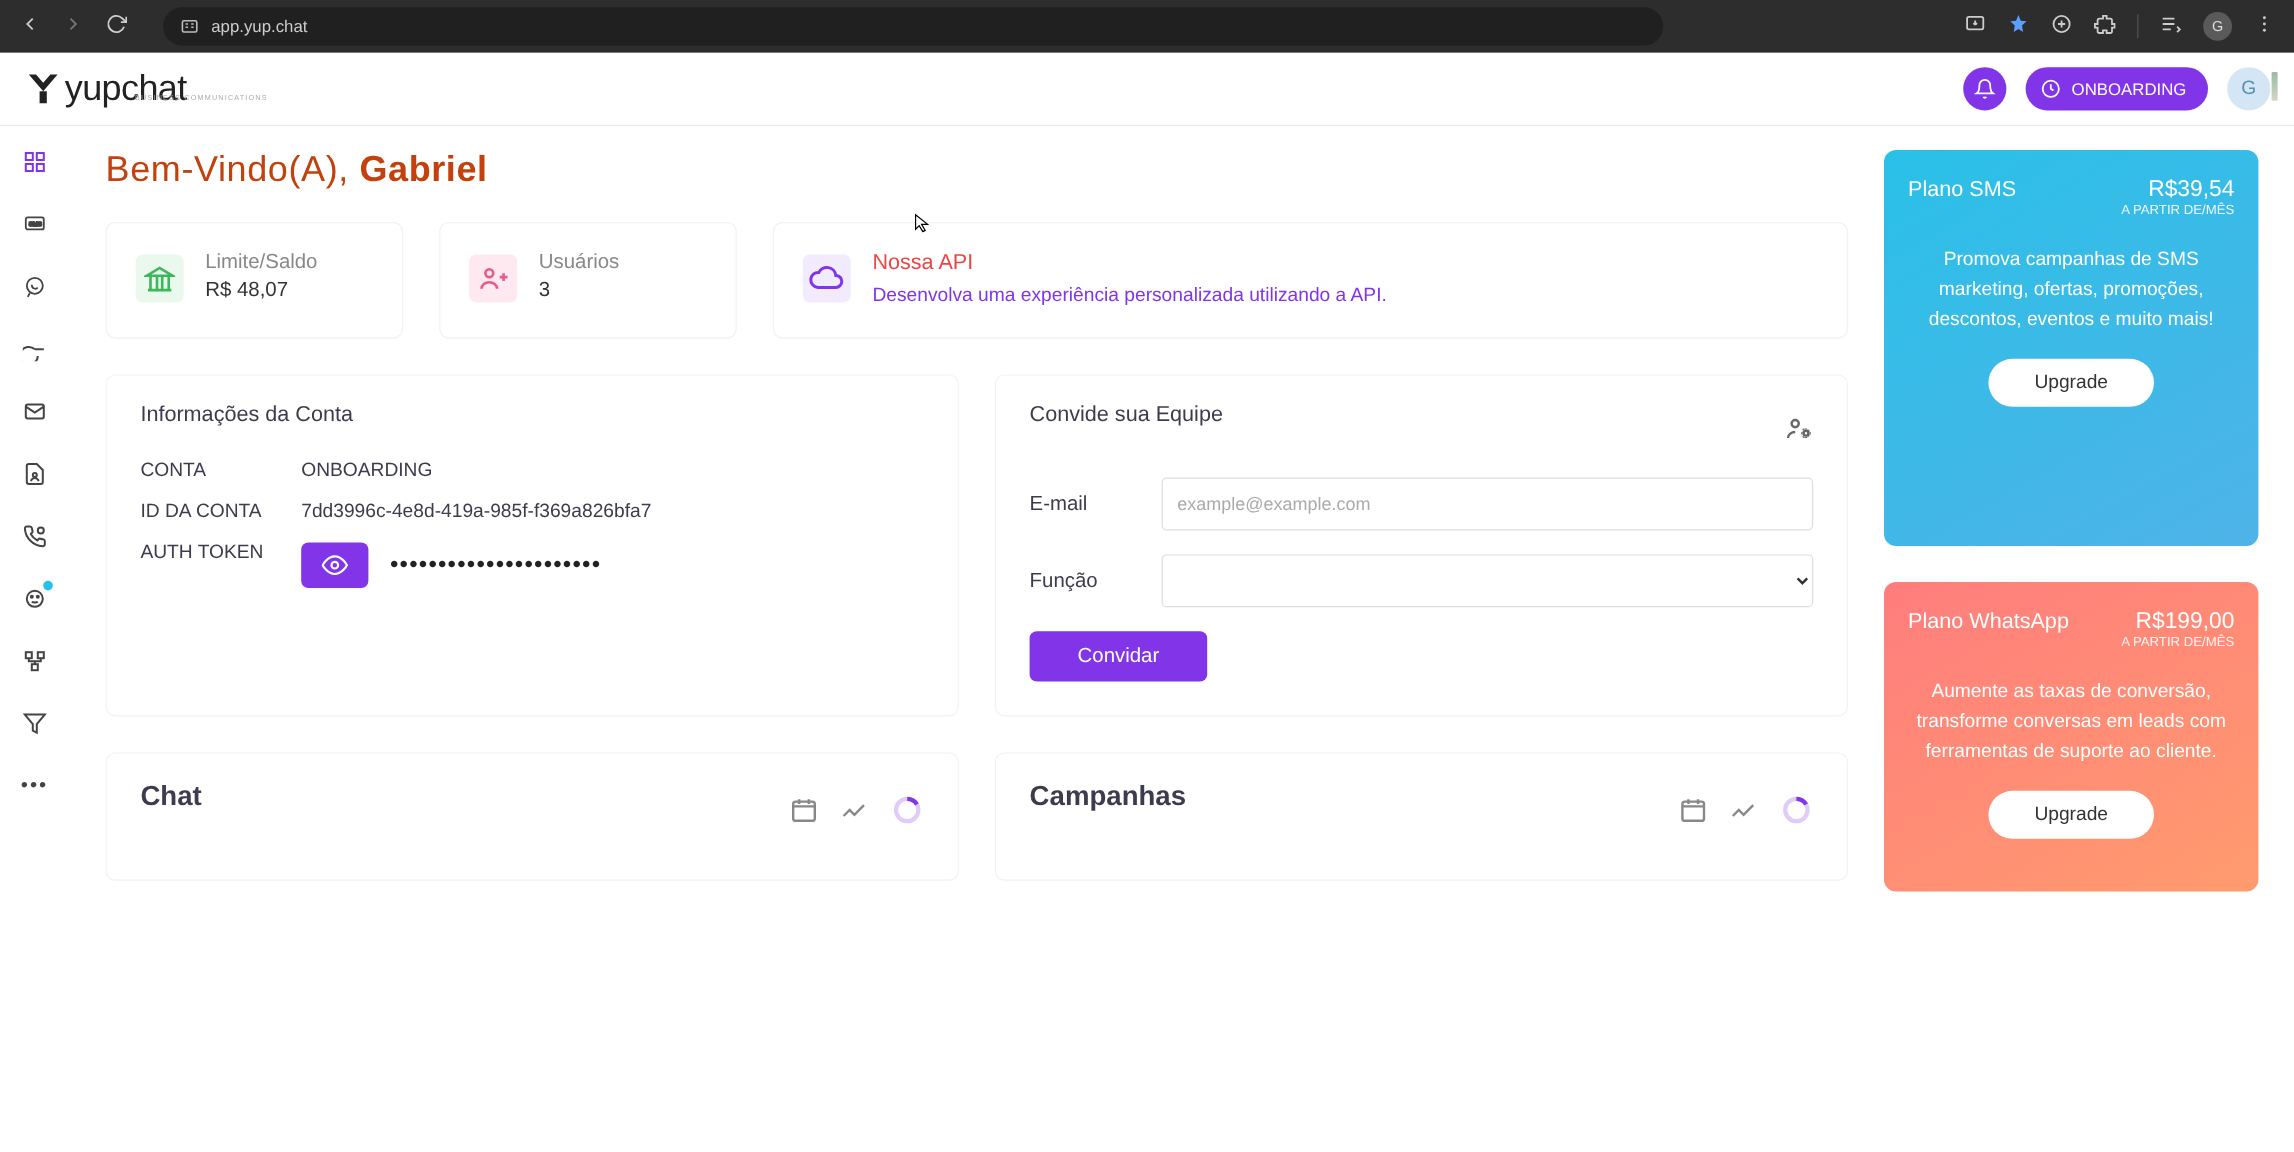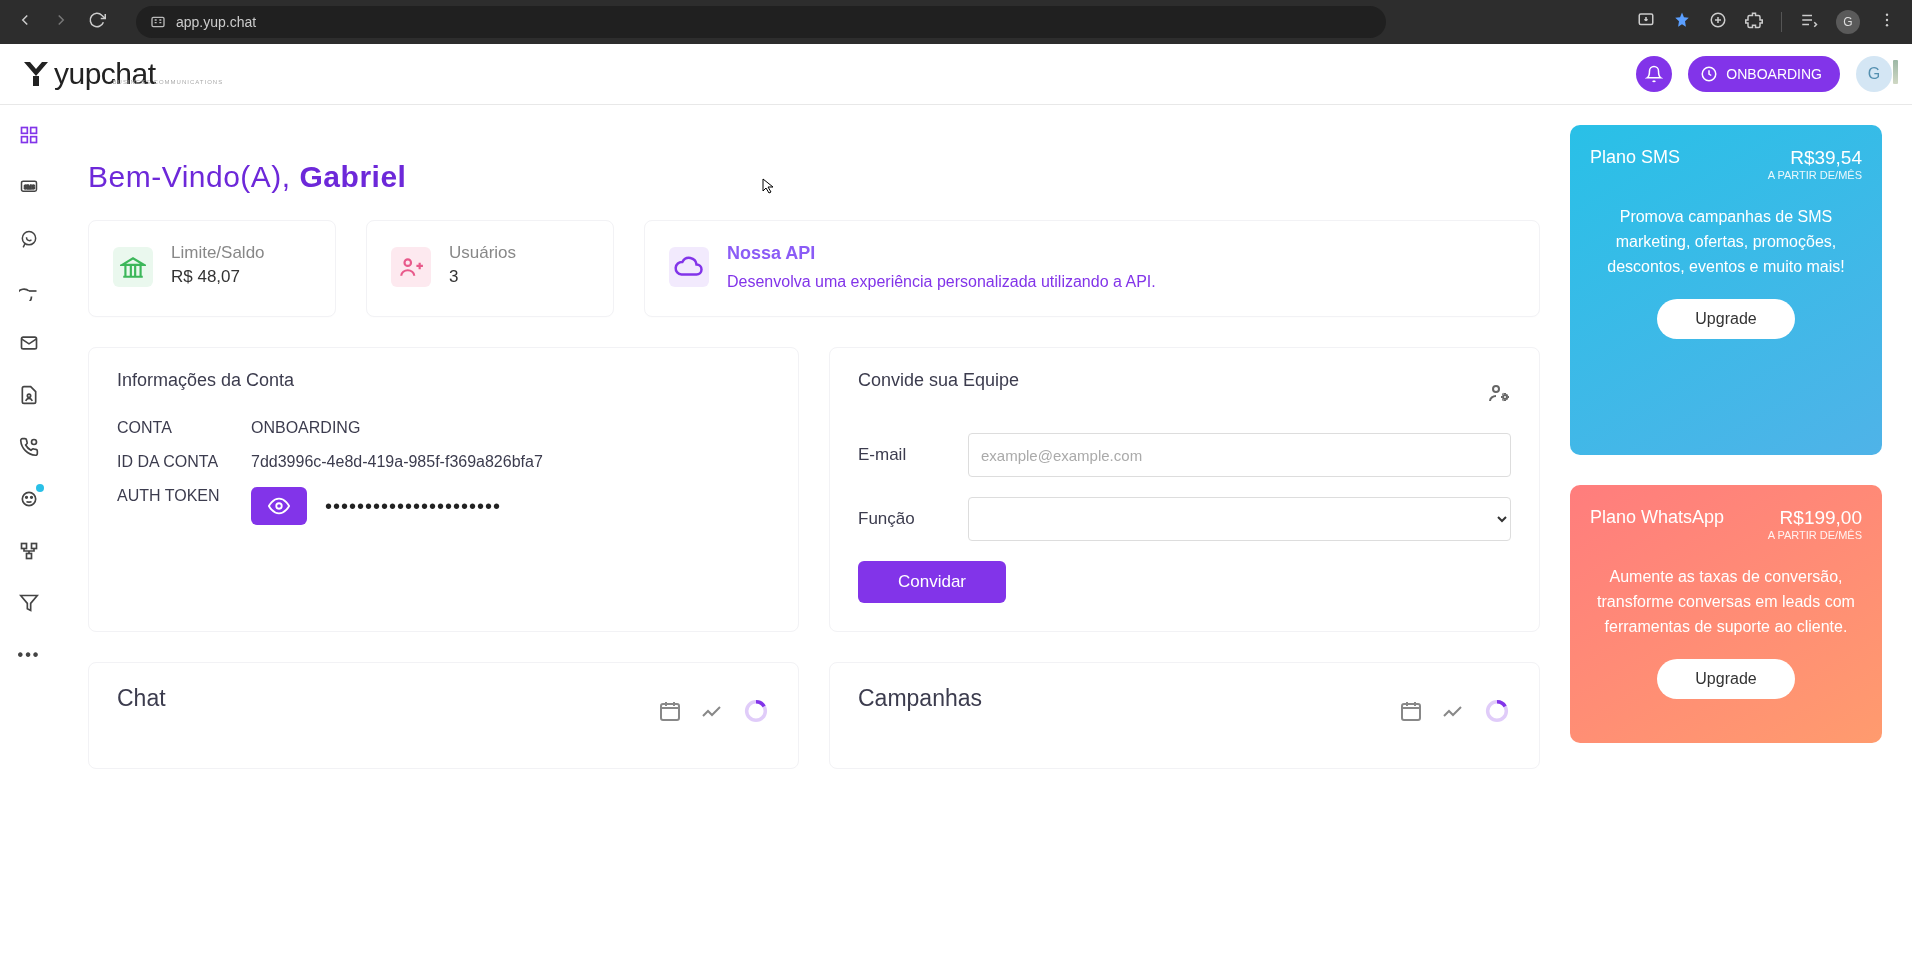--- a/index.html
+++ b/index.html
@@ -34,51 +34,51 @@
     .sidebar svg { width: 20px; height: 20px; }
     .sb-item { width: 24px; height: 24px; display: flex; align-items: center; justify-content: center; color: #444; cursor: pointer; position: relative;}
     .sb-item.active { color: #8234e9; }
     .sb-dot::after { content:''; position:absolute; top:-3px; right:-3px; width:8px; height:8px; background:#29c0e7; border-radius:50%;}
     .sb-dots { letter-spacing: 2px; font-weight: bold; color: #444;}
     
     .main { flex: 1; padding: 20px 30px 0 30px; display: flex; gap: 30px; background:#fff; overflow:hidden;}
     .left { flex: 1; }
     .right { width: 312px; }
     
-    .welcome { font-size: 30px; color: #6d28d9; margin-bottom: 26px; font-weight: 300; letter-spacing: 0.5px; margin-top: 35px;}
+    .welcome { font-size: 30px; color: #c2410c; margin-bottom: 26px; font-weight: 300; letter-spacing: 0.5px;}
     .welcome b { font-weight: 700; }
     
     .cards-row { display: grid; grid-template-columns: 248px 248px 1fr; gap: 30px; }
     .card { background: #fff; border: 1px solid #f2f2f5; border-radius: 8px; padding: 22px 24px; box-shadow: 0 1px 2px rgba(0,0,0,0.01);}
     .card.small { display: flex; gap: 18px; align-items: flex-start; }
     .card.small .ic { width: 40px; height: 40px; border-radius: 6px; display: flex; align-items: center; justify-content: center; margin-top: 4px;}
     .ic.green { background: #eaf8ee; color: #3cb75a;}
     .ic.pink { background: #fde9ef; color: #e85a8b;}
     .ic.purple { background: #f2eafd; color: #8234e9; width:50px; height:50px;}
     .card-label { color: #888; font-size: 17px; margin-bottom: 4px; }
     .card-value { color: #333; font-size: 17px; }
-    .api-card .title { color: #8b5cf6; font-size: 18px; margin-bottom: 6px; font-weight: bold;}
+    .api-card .title { color: #ef4444; font-size: 18px; margin-bottom: 6px;}
     .api-card .desc { color: #8234e9; font-size: 16px; line-height: 1.5;}
     
     .two-col { display: grid; grid-template-columns: 1fr 1fr; gap: 30px; margin-top: 30px;}
     .big-card { background: #fff; border: 1px solid #f2f2f5; border-radius: 8px; padding: 22px 28px 28px; }
     .big-card h3 { font-size: 18px; color: #3c3c4e; font-weight: 500; margin-bottom: 28px;}
     .hdr-flex { display:flex; justify-content:space-between; align-items:center;}
     .kv { display: grid; grid-template-columns: 120px 1fr; gap: 16px 14px; font-size: 16px; color: #3c3c4e; align-items:start;}
     .kv .k { color: #3c3c4e; text-transform: uppercase;}
     .token-row { display: flex; align-items: center; gap: 18px;}
     .eye-btn { width: 56px; height: 38px; background: #8234e9; border-radius: 6px; border: none; display: flex; align-items: center; justify-content: center; cursor: pointer;}
     .dots { letter-spacing: 1px; font-size: 20px; color:#222;}
     .form-row { display: grid; grid-template-columns: 110px 1fr; align-items: center; margin-bottom: 20px; font-size:17px; color:#3c3c4e;}
     .form-row input, .form-row select { height: 44px; border: 1px solid #ddd; border-radius: 4px; padding: 16px 12px; font-size: 15px; color:#333; background:#fff;}
     .form-row input::placeholder { color: #aaa;}
     .invite-btn { height: 42px; background: #8234e9; color: #fff; border: none; border-radius: 6px; padding: 0 40px; font-size: 17px; cursor: pointer;}
     
     .ch-hdr { display:flex; align-items:center; justify-content:space-between;}
-    .ch-hdr h3 { font-size: 23px; color: #3c3c4e; font-weight: 400;}
+    .ch-hdr h3 { font-size: 23px; color: #3c3c4e; font-weight: 700;}
     .ch-icons { display:flex; gap:18px; align-items:center;}
     .ch-ic { color:#888;}
     .ch-ic.active { color:#8234e9;}
     
     .plan { border-radius: 10px; padding: 22px 20px 26px; color: #fff; text-align: center;}
     .plan.sms { background: linear-gradient(150deg, #29c0e7, #4fb3e8); margin-bottom: 30px; height: 330px;}
     .plan.wa { background: linear-gradient(150deg, #ff7d7d, #ff9b6e);}
     .plan-hdr { display: flex; justify-content: space-between; align-items: flex-start; text-align: left; margin-bottom: 24px;}
     .plan-title { font-size: 18px; font-weight: 500;}
     .plan-price { font-size: 19px; font-weight: 500; text-align: right;}

